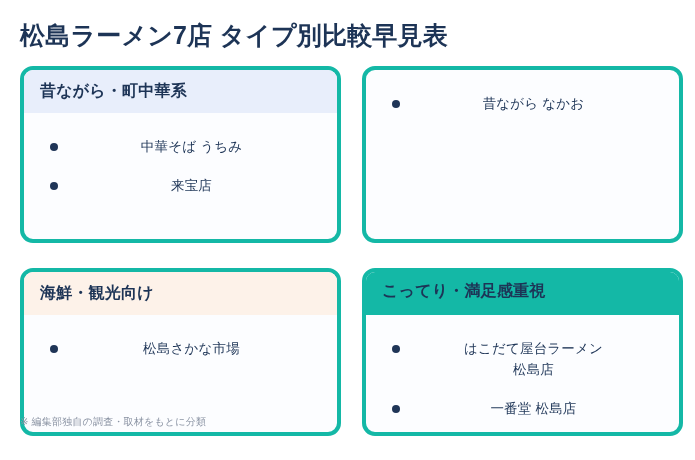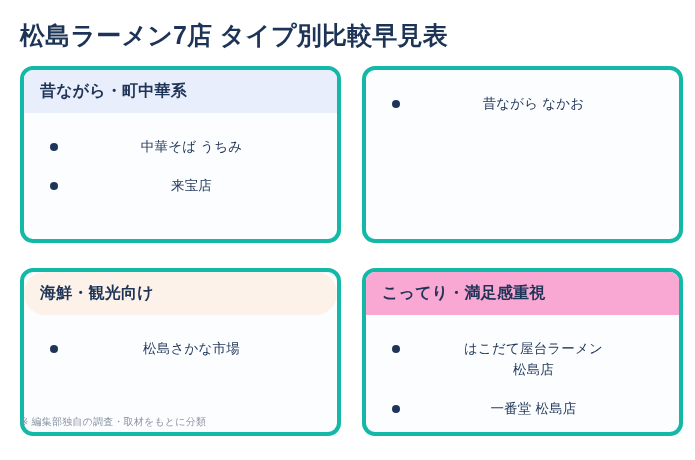--- a/index.html
+++ b/index.html
@@ -135,33 +135,33 @@
         <ul class="shop-list">
           <li class="shop-item">
             <span class="bullet-icon"></span>
             <span class="shop-name">昔ながら なかお</span>
           </li>
         </ul>
       </div>
     </div>
 
     <div class="card">
-      <div class="card-header" style="background-color: rgb(253, 242, 233); border-radius: 21px;">海鮮・観光向け</div>
+      <div class="card-header" style="background-color: rgb(253, 242, 233);">海鮮・観光向け</div>
       <div class="card-body">
         <ul class="shop-list">
           <li class="shop-item">
             <span class="bullet-icon"></span>
             <span class="shop-name">松島さかな市場</span>
           </li>
         </ul>
       </div>
     </div>
 
     <div class="card">
-      <div class="card-header" style="background-color: #f9a8d4;">こってり・満足感重視</div>
+      <div class="card-header" style="background-color: #14b8a6; font-family: Liberation Mono, monospace;">こってり・満足感重視</div>
       <div class="card-body">
         <ul class="shop-list">
           <li class="shop-item">
             <span class="bullet-icon"></span>
             <span class="shop-name">はこだて屋台ラーメン
 松島店</span>
           </li>
           <li class="shop-item">
             <span class="bullet-icon"></span>
             <span class="shop-name">一番堂 松島店</span>

